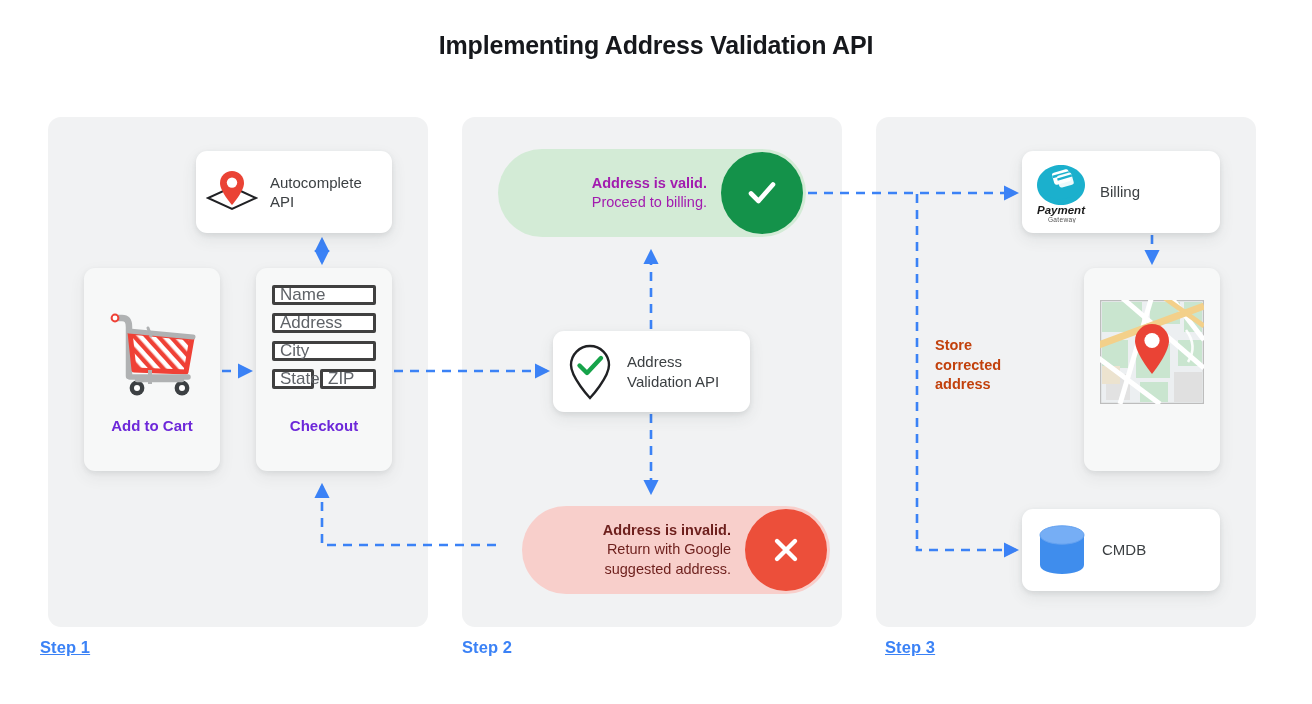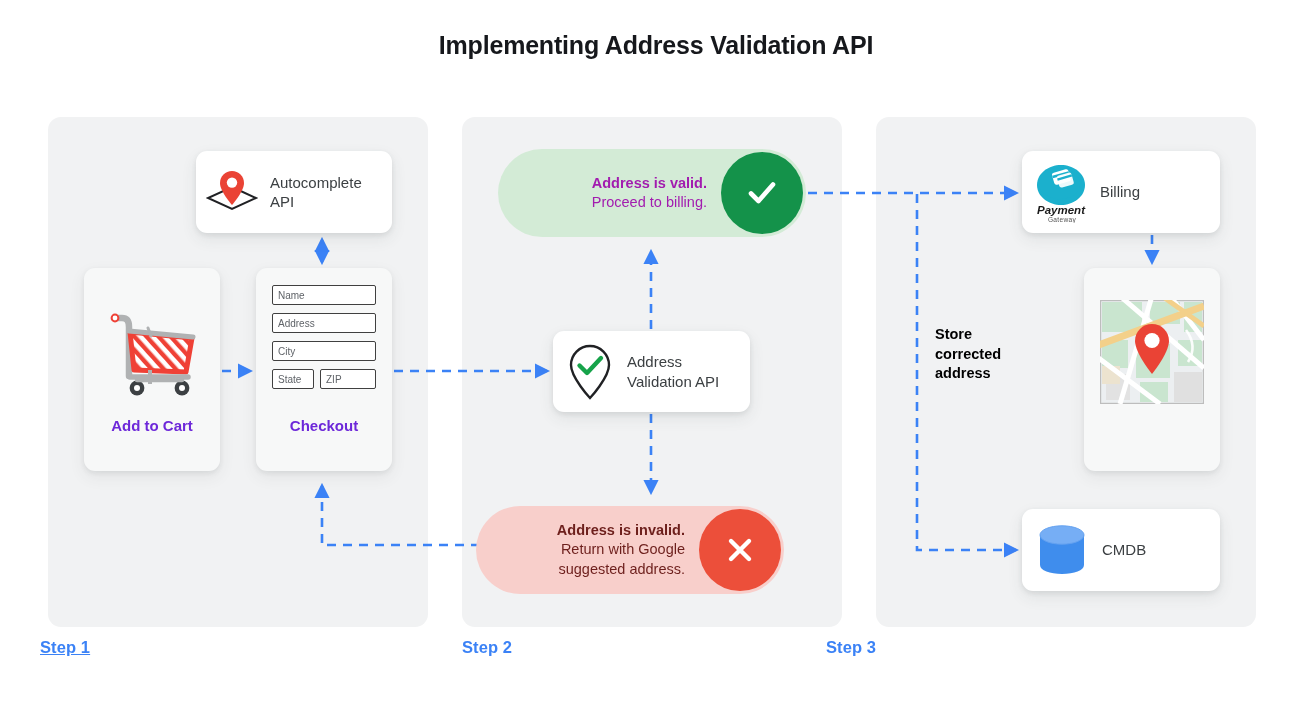--- a/index.html
+++ b/index.html
@@ -38,21 +38,21 @@
 
   .step-label {
     top: 638px;
     font-size: 16.5px;
     font-weight: bold;
     color: #3b82f6;
     letter-spacing: 0.1px;
   }
   #step1-label { left: 40px; text-decoration: underline; }
   #step2-label { left: 462px; }
-  #step3-label { left: 826px; }
+  #step3-label { left: 885px; text-decoration: underline; }
 
   
   .card {
     background: #ffffff;
     border-radius: 11px;
     box-shadow: 0 2px 5px rgba(60,64,67,0.10), 0 6px 16px rgba(60,64,67,0.09);
   }
   .card-soft {
     background: #f7f8f8;
     border-radius: 11px;
@@ -92,26 +92,26 @@
   }
 
   
   #card-checkout {
     left: 256px; top: 268px; width: 136px; height: 203px;
   }
   .form-fields {
     position:absolute; left: 16px; top: 17px; width: 104px;
   }
   .field {
-    border: 1px solid #404040;
+    border: 3px solid #404040;
     background:#fff;
     border-radius: 2px;
     height: 20px;
     margin-bottom: 8px;
-    font-size: 10px;
+    font-size: 17px;
     color: #5f6368;
     display:flex; align-items:center;
     padding-left: 5px;
     box-sizing: border-box;
   }
   .field-row { display:flex; gap:6px; }
   .field-row .field.state { width: 42px; margin-bottom:0; }
   .field-row .field.zip   { width: 56px; margin-bottom:0; }
   #card-checkout .cap {
     position:absolute; left:0; right:0; top: 148px;
@@ -120,21 +120,21 @@
   
   .pill {
     border-radius: 48px;
     display: flex; align-items: center; justify-content: flex-end;
   }
   #pill-valid {
     left: 498px; top: 149px; width: 308px; height: 88px;
     background: #d3ebd6;
   }
   #pill-invalid {
-    left: 476px; top: 506px; width: 308px; height: 88px;
+    left: 522px; top: 506px; width: 308px; height: 88px;
     background: #f8cfcb;
   }
   .pill-text { text-align: right; padding-right: 14px; line-height: 1.33; }
   .pill-text .t1 { font-weight: bold; font-size: 14.5px; }
   .pill-text .t2 { font-size: 14.5px; }
   #pill-valid .pill-text   { color: #a21caf; }
   #pill-invalid .pill-text { color: #6d1f1c; }
 
   .status-badge {
     width: 82px; height: 82px; border-radius: 50%;
@@ -167,22 +167,22 @@
   }
   #card-confirm .cap { position:absolute; left:0; right:0; top: 149px; }
 
   #card-cmdb {
     left: 1022px; top: 509px; width: 198px; height: 82px;
     display:flex; align-items:center;
   }
   #card-cmdb .ico { width: 80px; display:flex; justify-content:center; }
 
   #store-note {
-    left: 935px; top: 325px; width: 100px;
-    font-size: 14.5px; font-weight: bold; color: #000000;
+    left: 935px; top: 336px; width: 100px;
+    font-size: 14.5px; font-weight: bold; color: #c2410c;
     line-height: 1.35;
   }
 
   
   #connectors {
     left: 0; top: 0; width: 1312px; height: 704px;
     pointer-events: none;
   }
 </style>
 </head>

